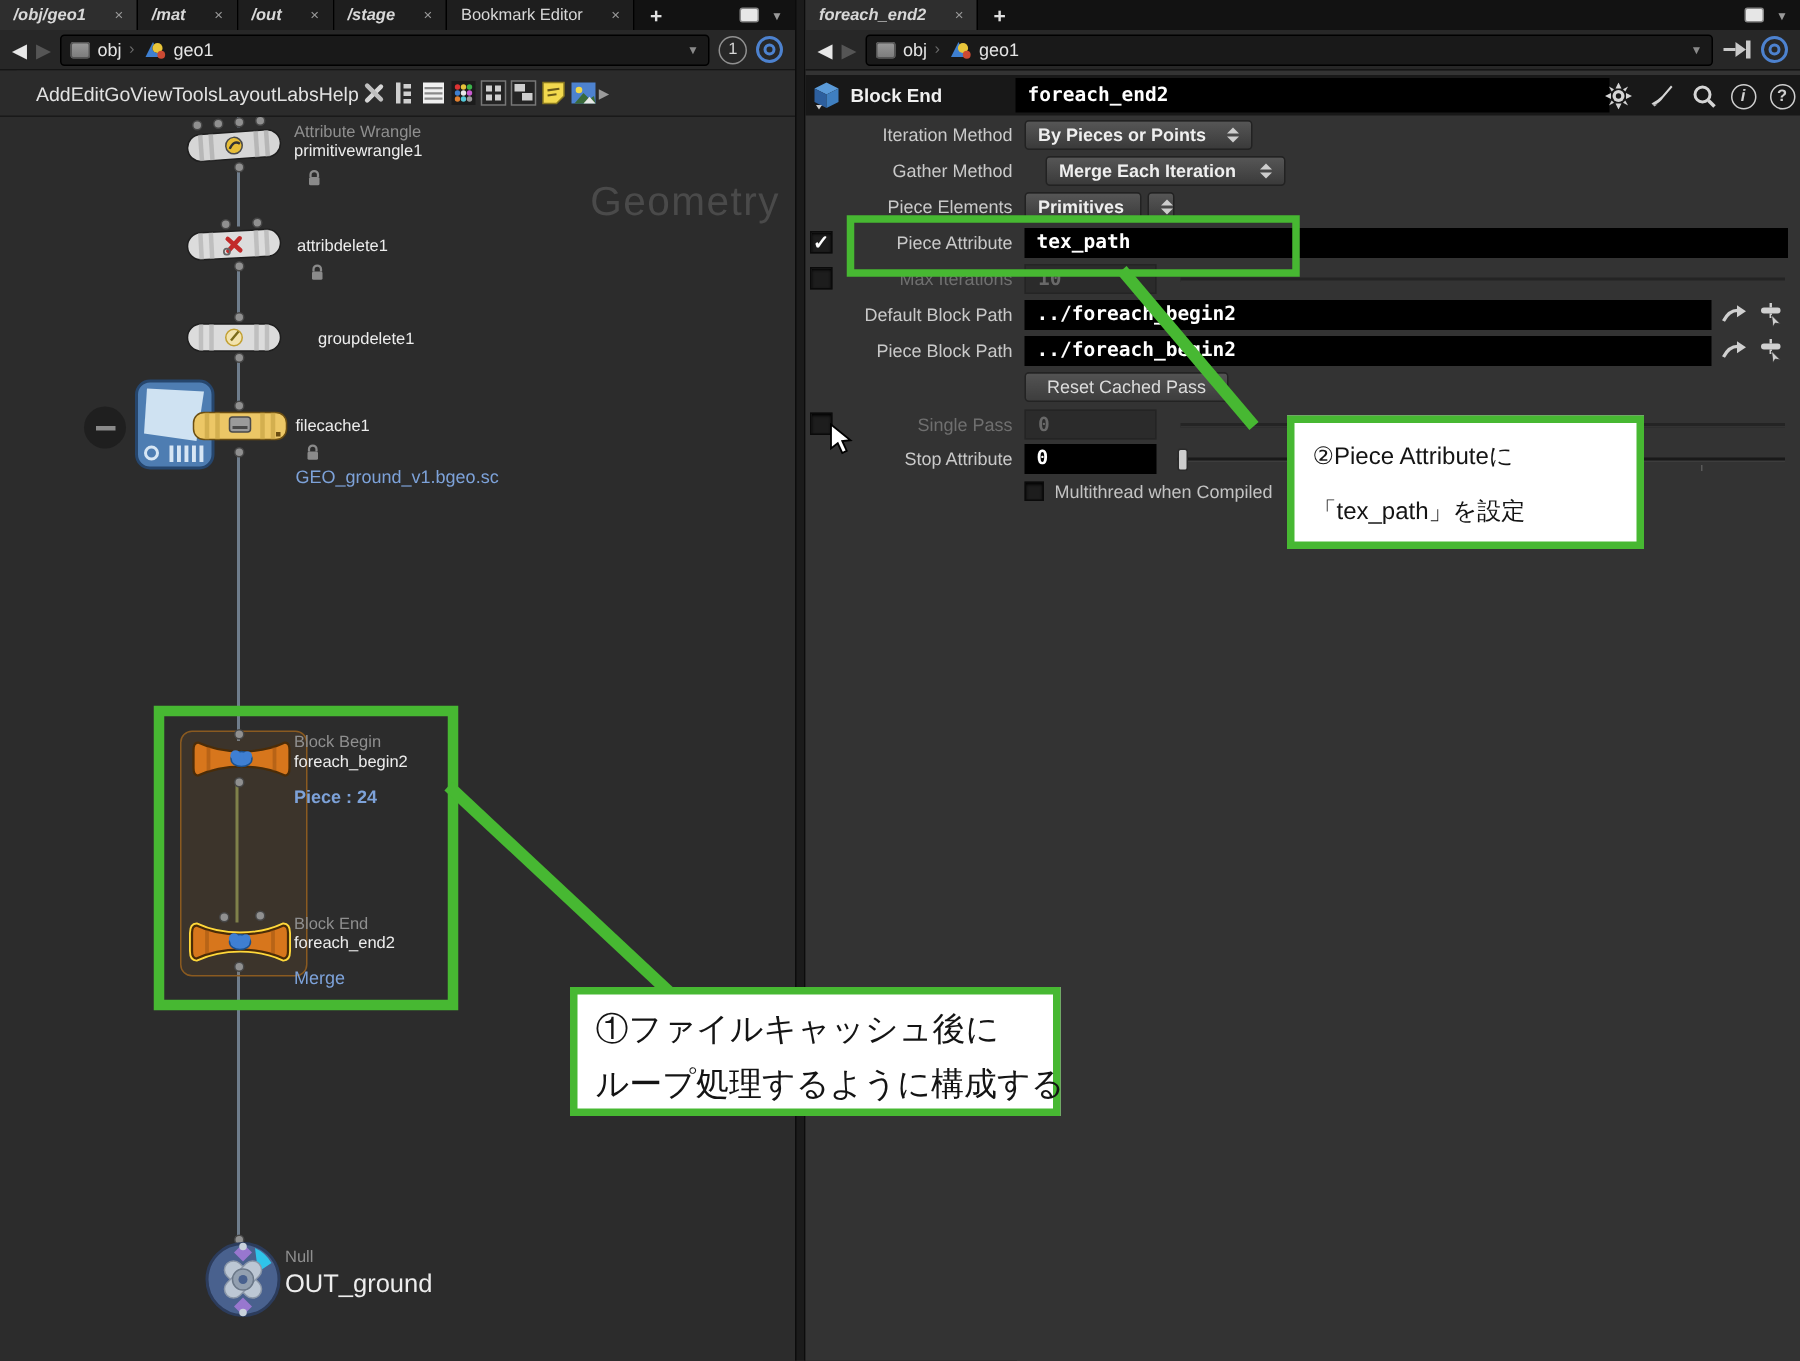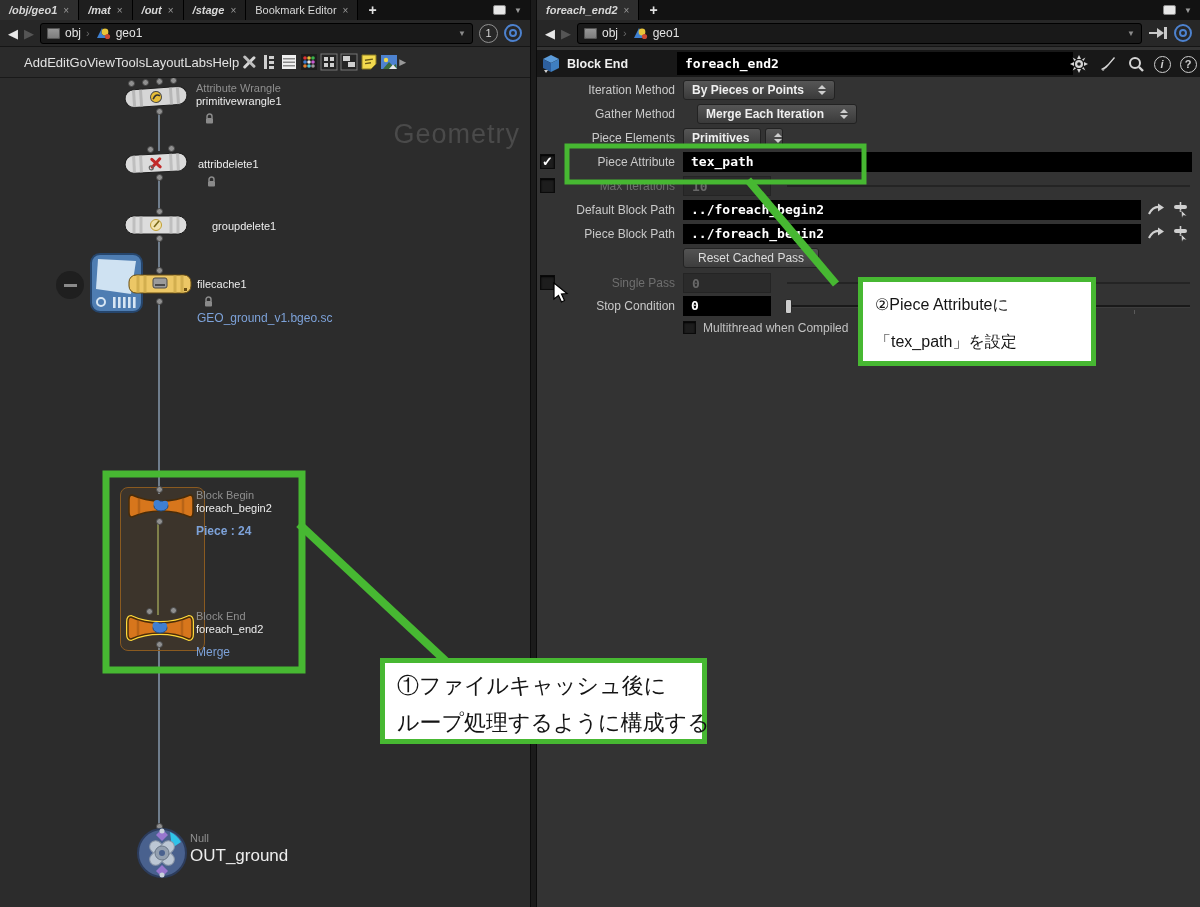--- a/index.html
+++ b/index.html
@@ -7,21 +7,21 @@
     font-family:"Liberation Sans", sans-serif; -webkit-font-smoothing:antialiased; }
   .abs { position:absolute; }
 
   
   #left-pane  { position:absolute; left:0; top:0; width:530px; height:907px; background:#2c2c2c; }
   #divider    { position:absolute; left:530px; top:0; width:7px; height:907px; background:#1b1b1b; border-left:1px solid #0c0c0c; border-right:1px solid #0c0c0c; }
   #right-pane { position:absolute; left:537px; top:0; width:663px; height:907px; background:#333333; }
 
   
   .tabbar { position:absolute; left:0; top:0; right:0; height:20px; background:#121212; display:flex; align-items:stretch; }
-  .tab { display:flex; align-items:center; gap:6px; padding:0 9px; background:#1e1e1e; border-right:1px solid #000; font-size:11px; color:#d8d8d8; }
+  .tab { display:flex; align-items:center; gap:19px; padding:0 9px; background:#1e1e1e; border-right:1px solid #000; font-size:11px; color:#d8d8d8; }
   .tab.active { background:#2e2e2e; }
   .tab .tlabel { font-style:italic; font-weight:bold; }
   .tab .tlabel.plain { font-style:normal; font-weight:normal; }
   .tab .x { color:#9a9a9a; font-size:10px; }
   .tab-plus { display:flex; align-items:center; padding:0 10px; color:#e0e0e0; font-size:14px; font-weight:bold; }
   .tabcorner { margin-left:auto; display:flex; align-items:center; gap:8px; padding-right:8px; }
   .winsquare { width:13px; height:10px; background:#e6e6e6; border:1px solid #888; border-radius:2px; }
   .tinycaret { color:#9a9a9a; font-size:8px; }
 
   
@@ -576,21 +576,21 @@
   </div>
 
   <div class="prow" style="top:272px;">
     <span class="toggle"></span>
     <span class="plabel dim">Single Pass</span>
     <div class="tfield dim" style="left:146px; width:88px;">0</div>
     <div class="slidertrack dim" style="left:250px; right:10px;"></div>
   </div>
 
   <div class="prow" style="top:295px;">
-    <span class="plabel">Stop Condition</span>
+    <span class="plabel">Stop Attribute</span>
     <div class="tfield" style="left:146px; width:88px;">0</div>
     <div class="slidertrack" style="left:248px; right:10px;">
       <span class="sliderhandle" style="left:0px;"></span>
       <span class="tick" style="left:145px;"></span>
       <span class="tick" style="left:247px;"></span>
       <span class="tick" style="left:349px;"></span>
     </div>
   </div>
 
   <div class="prow" style="top:317px;">

